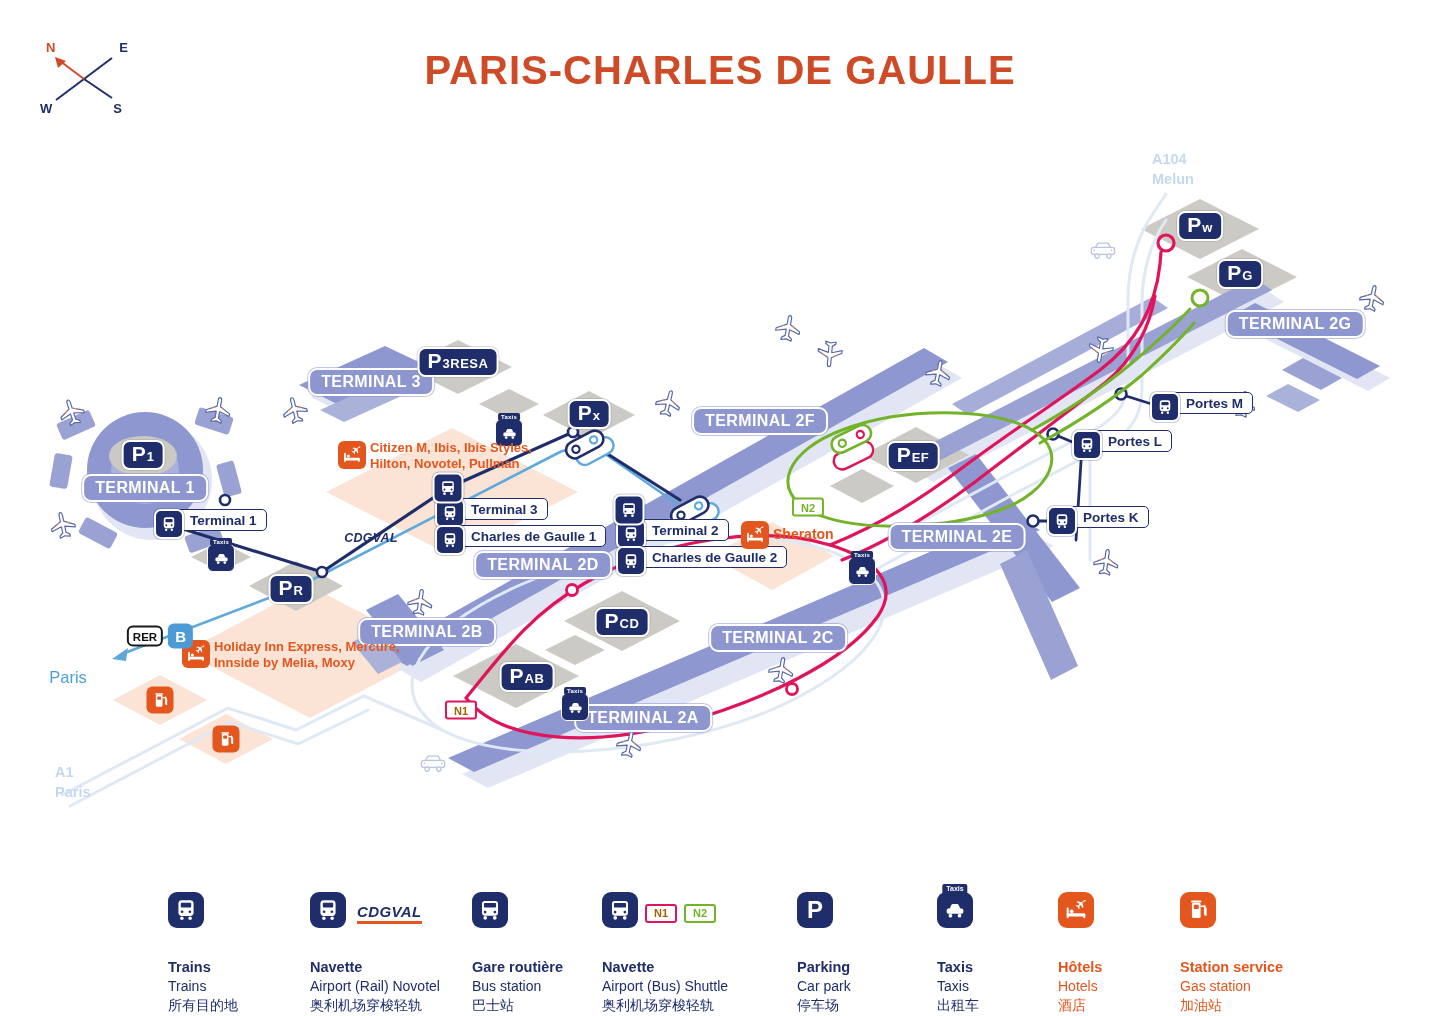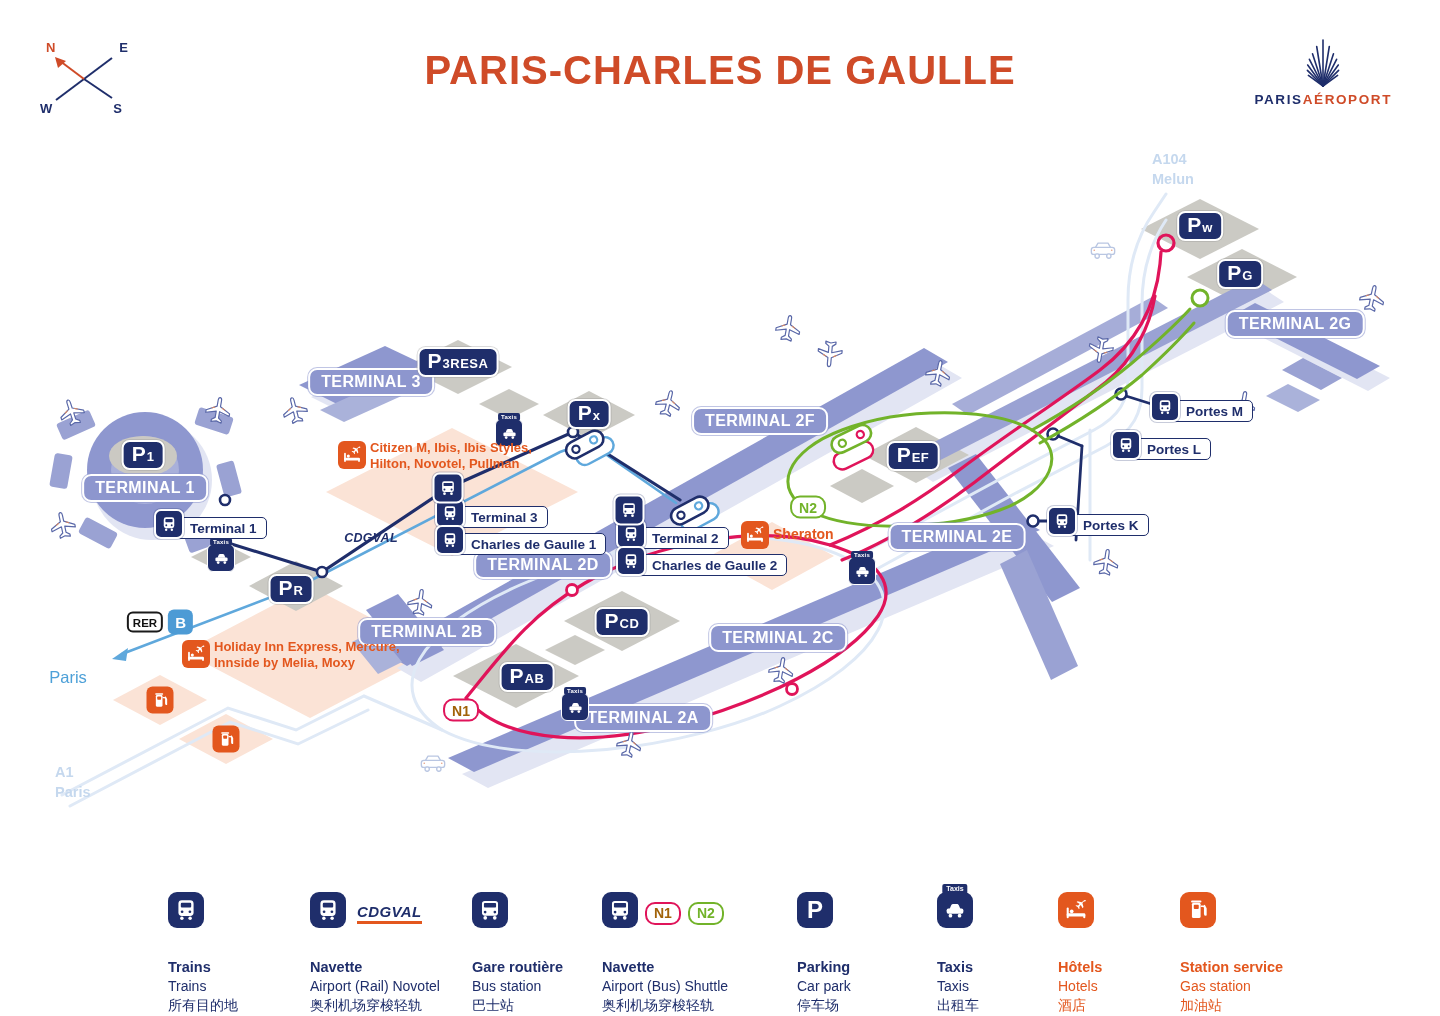--- a/index.html
+++ b/index.html
@@ -16,21 +16,21 @@
   .tpill{background:#8d96ce;border:2px solid #fff;box-shadow:0 0 0 1px rgba(141,150,206,.55);
          color:#fff;font-weight:800;font-size:16px;letter-spacing:.4px;padding:3px 11px;border-radius:9px;}
 
   
   .pbadge{background:#1f2e6b;border:2px solid #fff;box-shadow:0 0 0 1px rgba(150,150,150,.35);
           color:#fff;font-weight:800;border-radius:8px;padding:1px 8px 3px;display:flex;align-items:baseline;gap:1px;}
   .pbadge .p{font-size:21px;line-height:1.05;}
   .pbadge .s{font-size:13px;letter-spacing:.5px;}
 
   
-  .station{display:flex;align-items:flex-end;position:absolute;transform:translate(-13px,-50%);}
+  .station{display:flex;align-items:flex-start;position:absolute;transform:translate(-13px,-50%);}
   .sicon{width:26px;height:26px;background:#1f2e6b;border:2px solid #fff;border-radius:7px;flex:0 0 auto;
          display:flex;align-items:center;justify-content:center;z-index:2;box-shadow:0 0 0 1px rgba(31,46,107,.25);}
   .sicon svg{width:18px;height:18px;}
   .stext{background:#fff;border:1.5px solid #1f2e6b;border-radius:5px;color:#1f2e6b;font-weight:700;
          font-size:13.5px;padding:2.5px 9px 2.5px 13px;margin-left:-8px;white-space:nowrap;}
 
   .busicon{width:27px;height:27px;background:#1f2e6b;border:2px solid #fff;border-radius:7px;
            display:flex;align-items:center;justify-content:center;box-shadow:0 0 0 1px rgba(31,46,107,.25);}
   .busicon svg{width:19px;height:19px;}
 
@@ -39,21 +39,21 @@
   .taxiicon svg{width:19px;height:19px;}
   .taxibanner{position:absolute;top:-7px;left:50%;transform:translateX(-50%);background:#1f2e6b;color:#fff;
               font-size:6px;font-weight:700;padding:0 3px;border-radius:2px;line-height:8px;letter-spacing:.2px;}
 
   .hoticon{width:28px;height:28px;background:#e3571e;border-radius:6px;display:flex;align-items:center;justify-content:center;}
   .hoticon svg{width:22px;height:22px;}
   .gasicon{width:27px;height:27px;background:#e3571e;border-radius:6px;display:flex;align-items:center;justify-content:center;}
   .gasicon svg{width:20px;height:20px;}
   .hottext{color:#e3571e;font-weight:700;font-size:13px;line-height:1.25;}
 
-  .nbadge{background:#fff;font-weight:800;font-size:14px;padding:1.5px 7px;border-radius:10px;}
+  .nbadge{background:#fff;font-weight:800;font-size:11px;padding:1.5px 7px;border-radius:3px;}
   .nb1{color:#a16207;border:2.5px solid #e0145a;}
   .nb2{color:#72b32a;border:2.5px solid #72b32a;}
 
   .rerb{display:flex;gap:5px;align-items:center;}
   .rer{background:#fff;border:2px solid #1a1a1a;border-radius:6px;color:#111;font-weight:800;font-size:11.5px;padding:2.5px 4px;}
   .rline{background:#4d9bd5;color:#fff;border-radius:6px;width:25px;height:25px;display:flex;align-items:center;
          justify-content:center;font-weight:800;font-size:15px;}
 
   .roadtext{color:#c5d8ee;font-weight:700;font-size:14.5px;line-height:1.35;}
   .paristext{color:#4da0d8;font-weight:500;font-size:16.5px;}
@@ -324,40 +324,20 @@
       <polygon points="17,15 28,19 20,26" fill="#cf4b28"></polygon>
     </svg>
     <span class="cn">N</span>
     <span class="ce">E</span>
     <span class="cw">W</span>
     <span class="cs">S</span>
   </div>
 
   <div class="title">PARIS-CHARLES DE GAULLE</div>
 
-  <div class="logo">
-    <svg width="110" height="56" viewBox="0 0 110 56" stroke="#1f2e6b" stroke-width="1.6" stroke-linecap="round">
-      <line x1="55" y1="52" x2="40.4" y2="41.4"></line>
-        <line x1="55" y1="52" x2="39.4" y2="36.4"></line>
-      <line x1="55" y1="52" x2="39.7" y2="31.0"></line>
-        <line x1="55" y1="52" x2="41.4" y2="25.3"></line>
-      <line x1="55" y1="52" x2="44.5" y2="19.7"></line>
-        <line x1="55" y1="52" x2="48.7" y2="12.5"></line>
-      <line x1="55" y1="52" x2="55" y2="6"></line>
-        <line x1="55" y1="52" x2="61.3" y2="12.5"></line>
-      <line x1="55" y1="52" x2="65.5" y2="19.7"></line>
-        <line x1="55" y1="52" x2="68.6" y2="25.3"></line>
-      <line x1="55" y1="52" x2="70.3" y2="31.0"></line>
-        <line x1="55" y1="52" x2="70.6" y2="36.4"></line>
-      <line x1="55" y1="52" x2="69.6" y2="41.4"></line>
-    </svg>
-    <div class="logowords">
-      <span class="lp">PARIS</span><span class="la">AÉROPORT</span>
-    </div>
-  </div>
 
   <div class="abs tpill" style="left:145px;top:488px">TERMINAL 1</div>
   <div class="abs tpill" style="left:371px;top:382px">TERMINAL 3</div>
   <div class="abs tpill" style="left:543px;top:565px">TERMINAL 2D</div>
   <div class="abs tpill" style="left:427px;top:632px">TERMINAL 2B</div>
   <div class="abs tpill" style="left:760px;top:421px">TERMINAL 2F</div>
   <div class="abs tpill" style="left:957px;top:537px">TERMINAL 2E</div>
   <div class="abs tpill" style="left:778px;top:638px">TERMINAL 2C</div>
   <div class="abs tpill" style="left:643px;top:718px">TERMINAL 2A</div>
   <div class="abs tpill" style="left:1295px;top:324px">TERMINAL 2G</div>
@@ -440,21 +420,21 @@
     <span class="stext">Charles de Gaulle 2</span>
   </div>
   <div class="station" style="left:1060px;top:521px">
     <span class="sicon">
         <svg>
           <use href="#sym-train"></use>
         </svg>
       </span>
     <span class="stext">Portes K</span>
   </div>
-  <div class="station" style="left:1124px;top:445px">
+  <div class="station" style="left:1085px;top:445px">
     <span class="sicon">
         <svg>
           <use href="#sym-train"></use>
         </svg>
       </span>
     <span class="stext">Portes L</span>
   </div>
   <div class="station" style="left:1163px;top:407px">
     <span class="sicon">
         <svg>
@@ -532,21 +512,21 @@
     </div>
   <div class="abs gasicon" style="left:226px;top:739px">
       <svg>
         <use href="#sym-pump"></use>
       </svg>
     </div>
 
   <div class="abs nbadge nb1" style="left:461px;top:710px">N1</div>
   <div class="abs nbadge nb2" style="left:808px;top:507px">N2</div>
 
-  <div class="abs rerb" style="left:160px;top:622px">
+  <div class="abs rerb" style="left:160px;top:636px">
     <span class="rer">RER</span>
     <span class="rline">B</span>
   </div>
 
   <div class="abs cdgvaltext" style="left:371px;top:538px">CDGVAL</div>
   <div class="abs paristext" style="left:68px;top:677px">Paris</div>
   <div class="absl roadtext" style="left:55px;top:783px">
     <div>A1</div>
     <div>Paris</div>
   </div>

